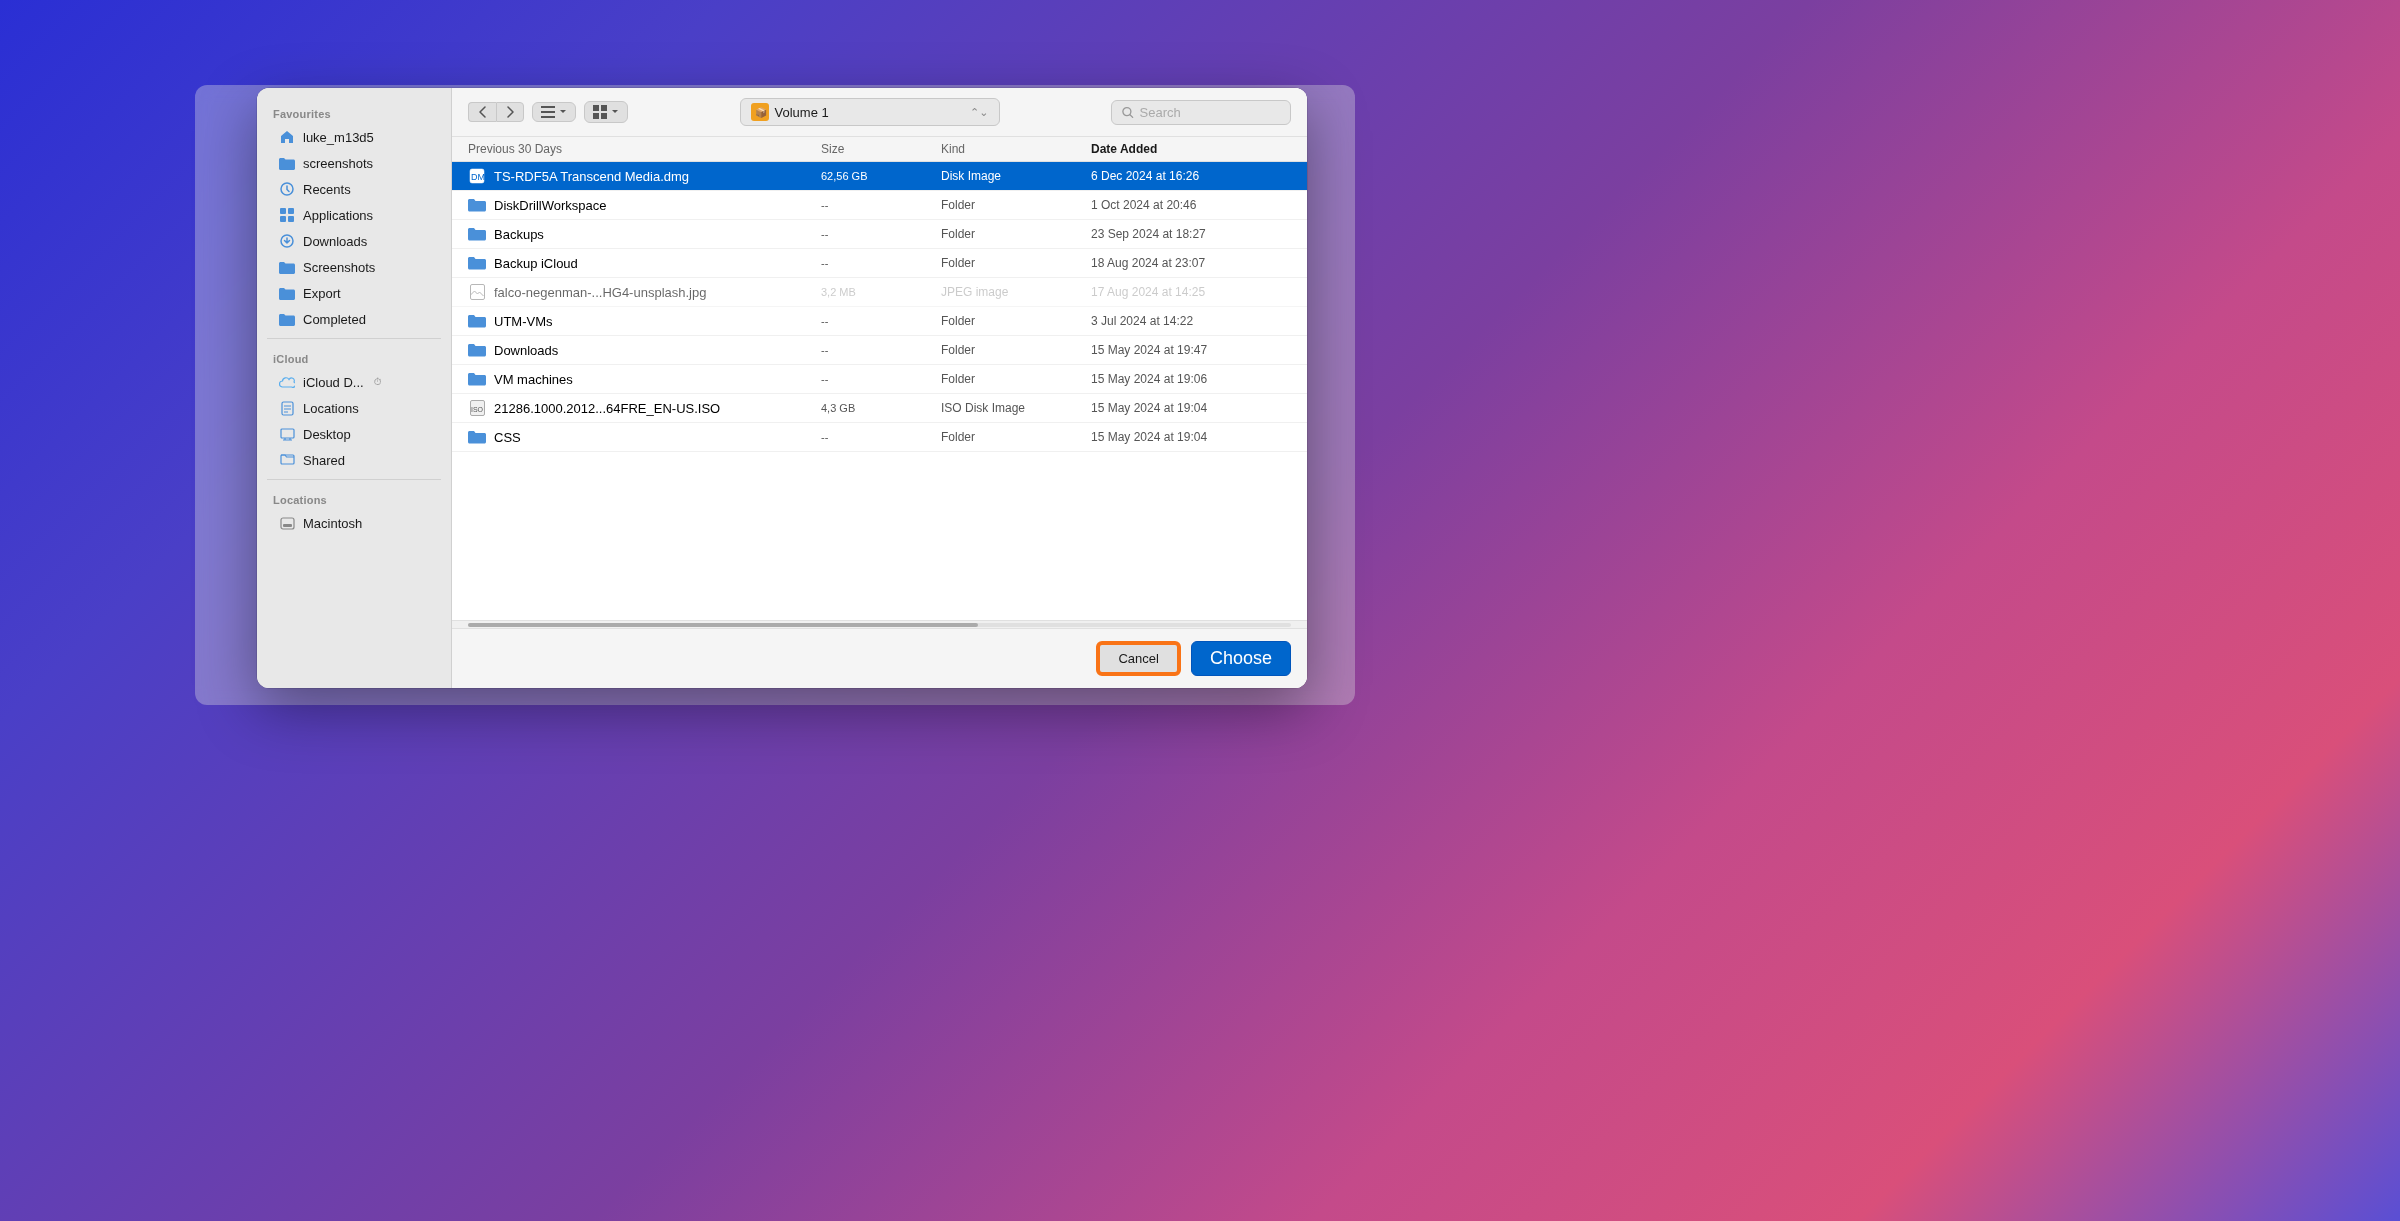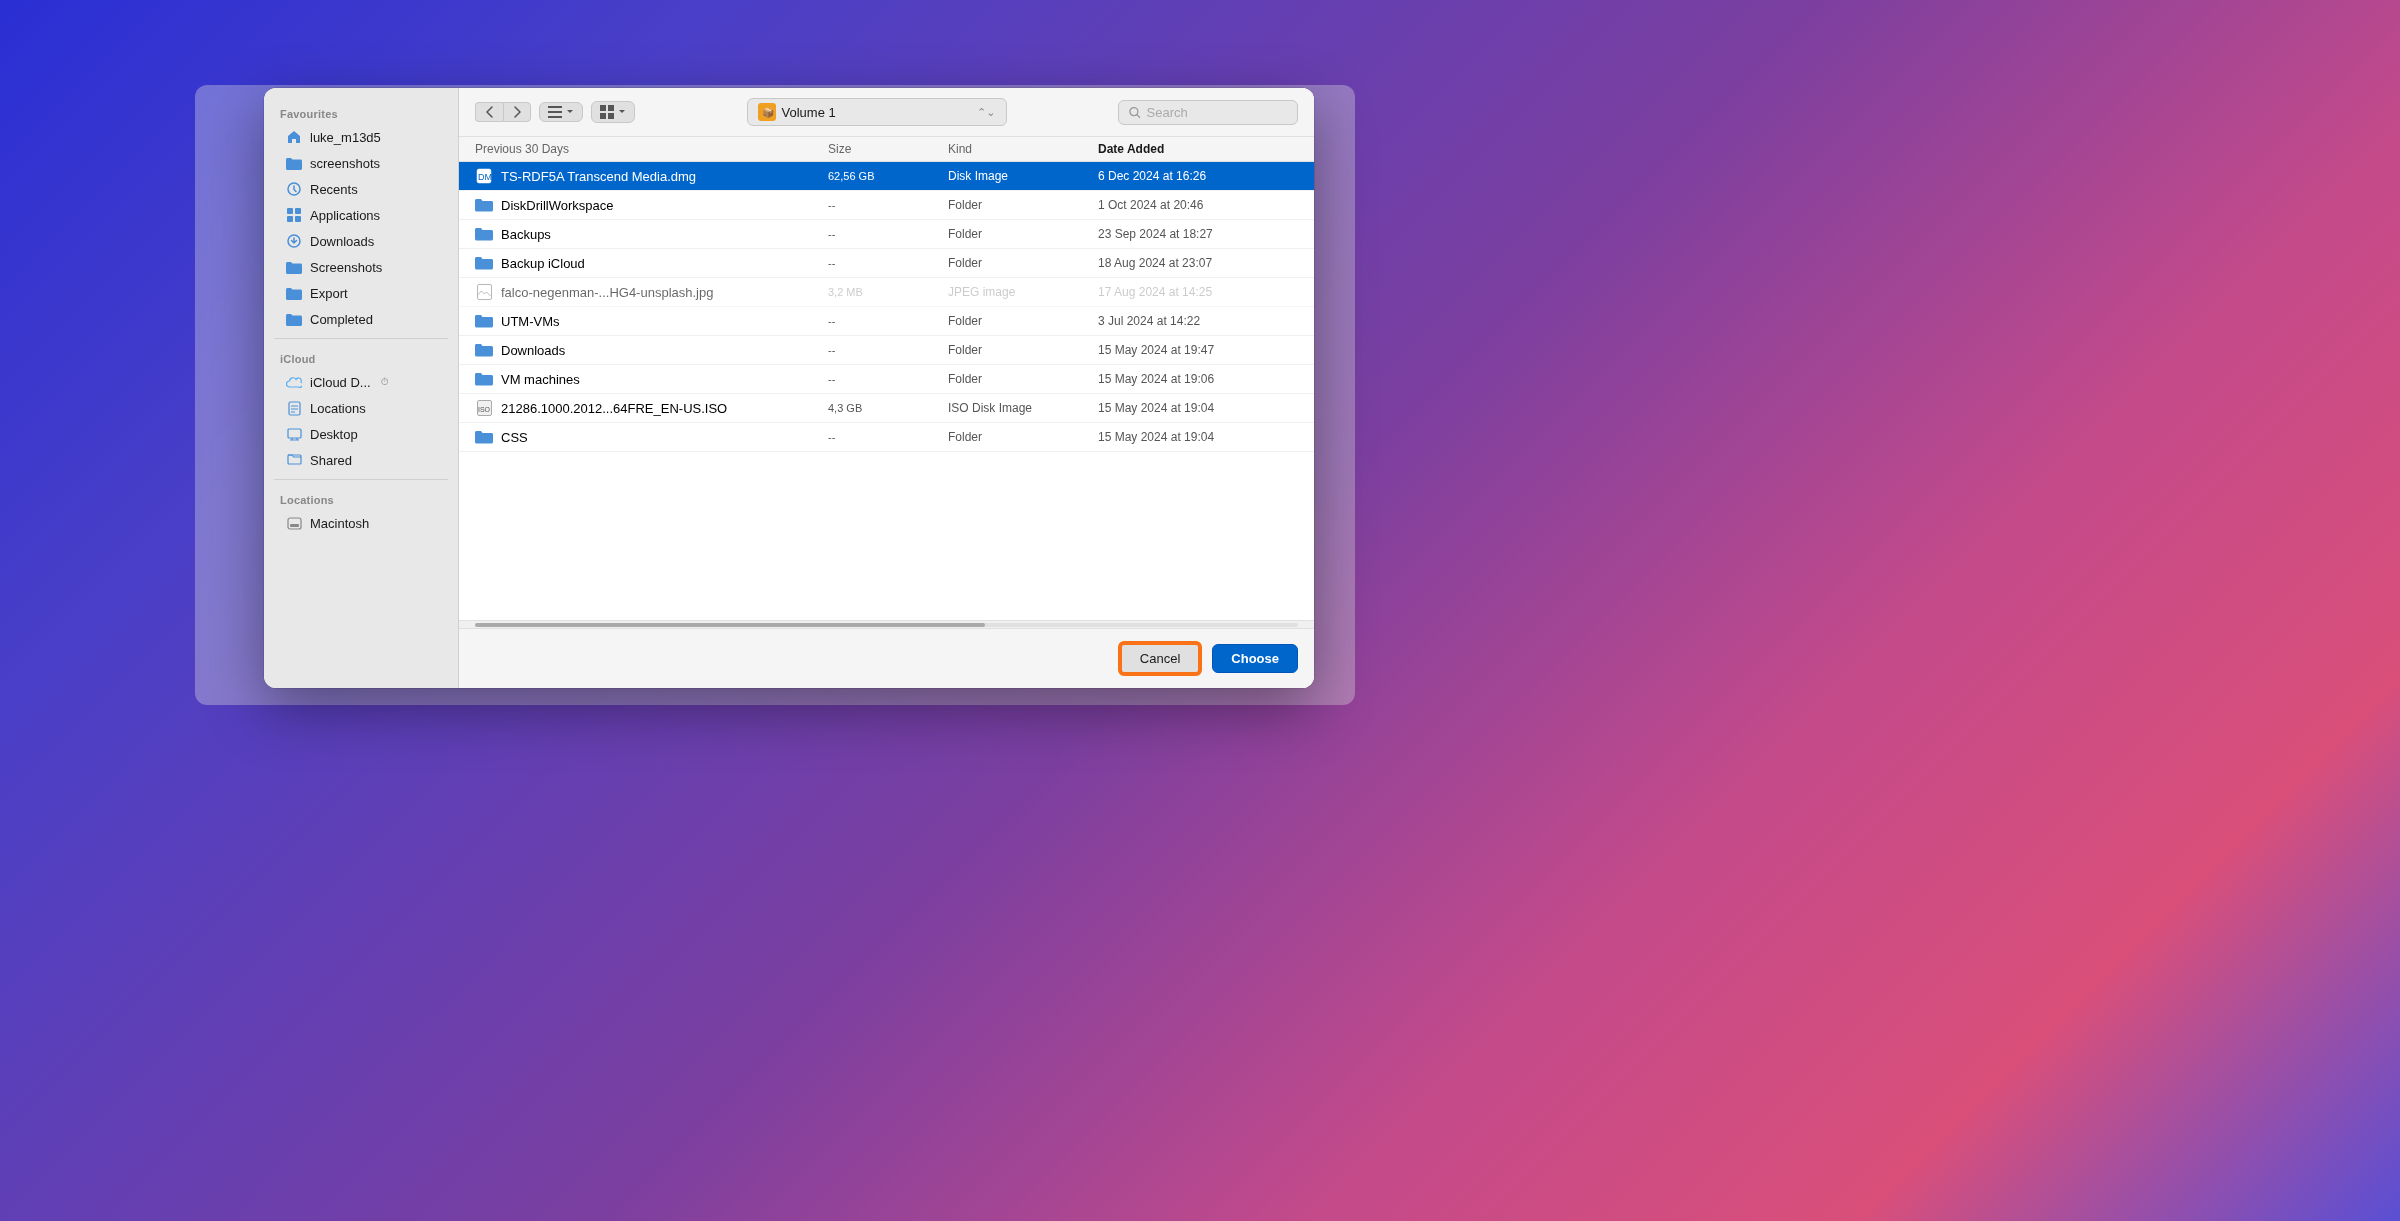--- a/index.html
+++ b/index.html
@@ -31,21 +31,21 @@
       width: 1160px;
       height: 620px;
       background: rgba(230,230,230,0.35);
       border-radius: 12px;
       backdrop-filter: blur(8px);
     }
 
     
     .dialog {
       position: absolute;
-      left: 264px;
+      left: 257px;
       top: 88px;
       width: 1050px;
       height: 600px;
       background: #f5f5f5;
       border-radius: 12px;
       box-shadow: 0 20px 60px rgba(0,0,0,0.4), 0 0 0 0.5px rgba(0,0,0,0.2);
       display: flex;
       overflow: hidden;
     }
 
@@ -346,24 +346,24 @@
       color: #1a1a1a;
       cursor: pointer;
       font-weight: 400;
     }
 
     .btn-choose {
       padding: 6px 18px;
       background: #0066cc;
       border: 1px solid #0055bb;
       border-radius: 6px;
-      font-size: 13px;
+      font-size: 18px;
       color: white;
       cursor: pointer;
-      font-weight: 700;
+      font-weight: 400;
     }
 
     
     svg { display: block; }
 
     
     .sidebar-separator {
       height: 1px;
       background: #d0d0d0;
       margin: 6px 10px;

